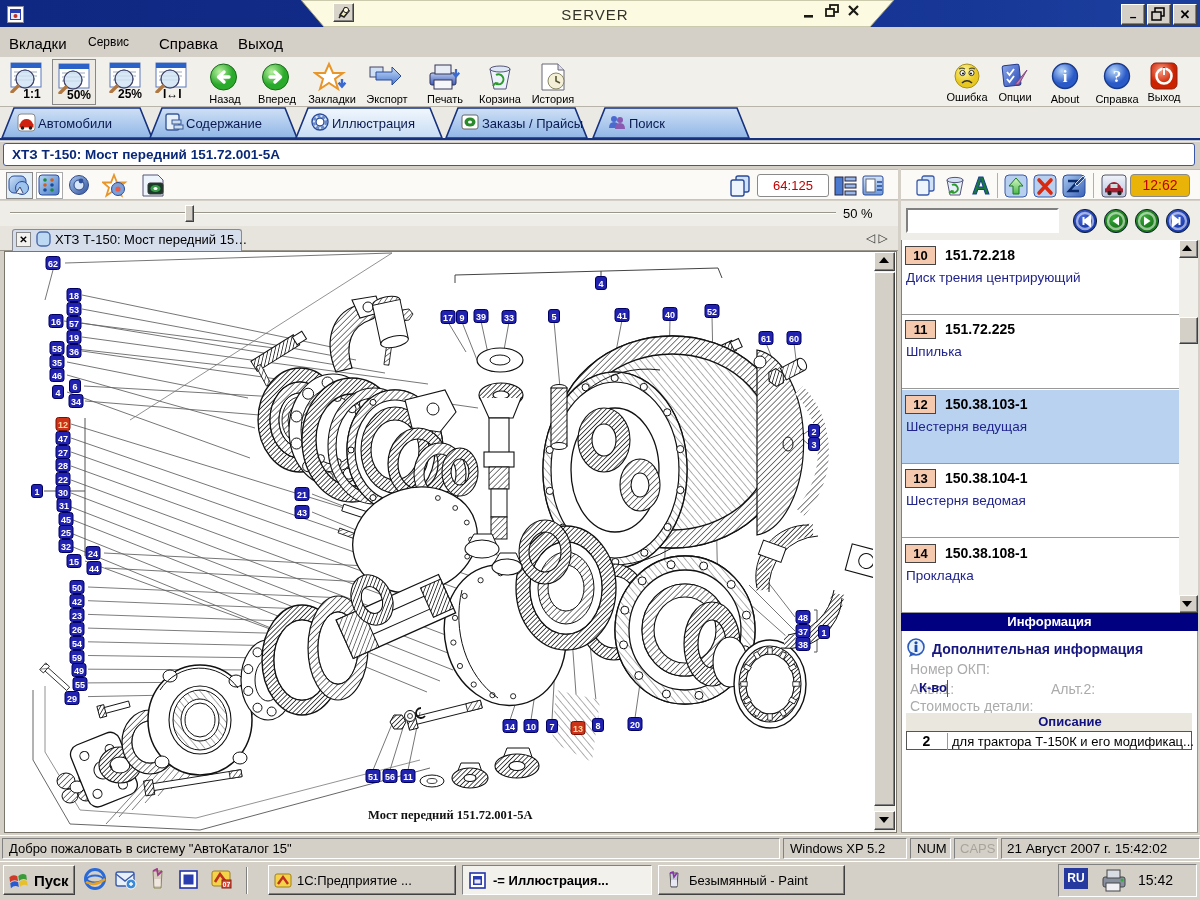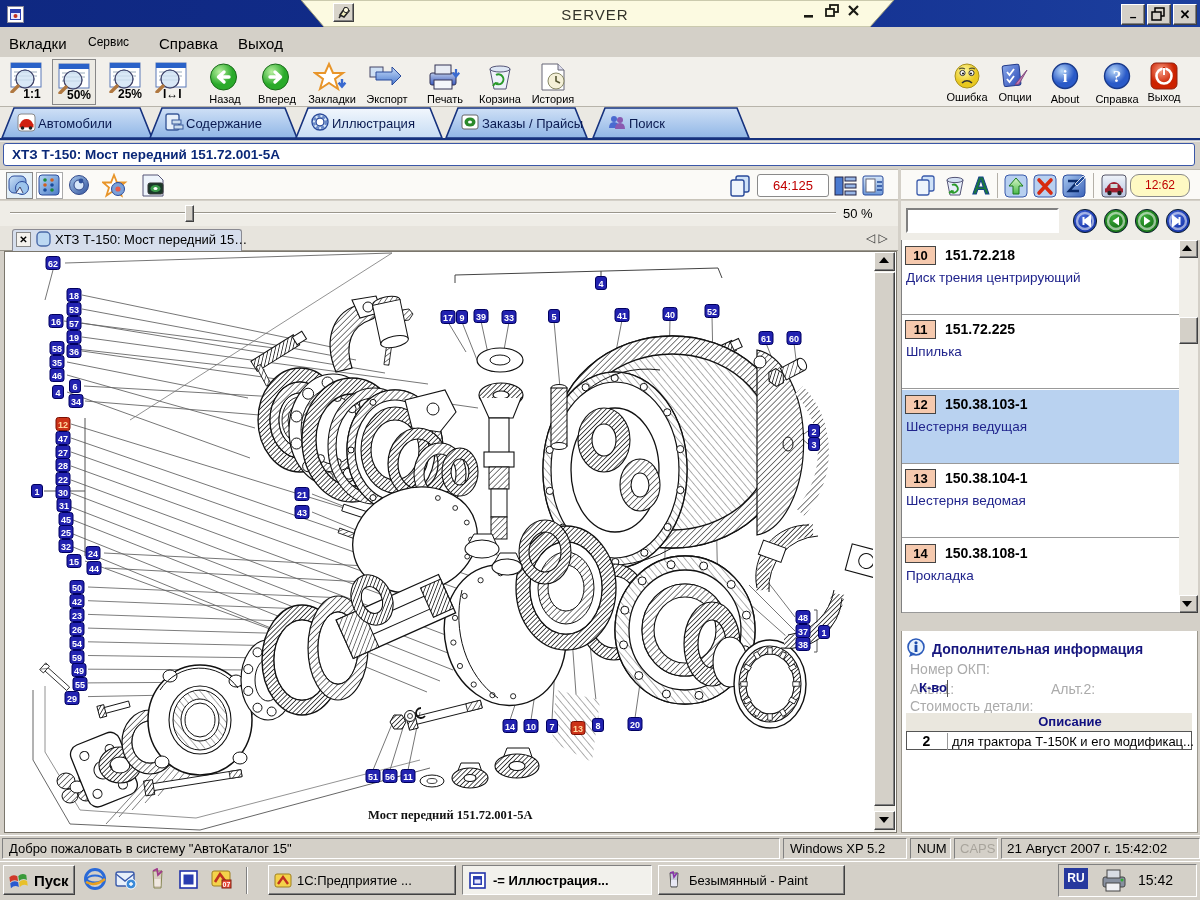--- a/index.html
+++ b/index.html
@@ -949,21 +949,21 @@
           </defs>
           <path d="M6 16 q3-7 8-7 q5 0 8 7 Z" fill="#a02030"></path>
           <rect x="5" y="15.4" width="18" height="4" fill="#a02030"></rect>
           <circle cx="9.5" cy="20" r="2.2" fill="#222"></circle>
           <circle cx="19.5" cy="20" r="2.2" fill="#222"></circle>
           <rect x="10.5" y="11" width="7" height="4" fill="#cdd"></rect>
         </svg></div>
     </div>
     <div class="a" style="left:997px;top:173px;width:1px;height:25px;background:#b4b0a8"></div>
     <div class="a" style="left:1093px;top:173px;width:1px;height:25px;background:#b4b0a8"></div>
-<div class="a" style="left:1130px;top:174px;width:60px;height:23px;background:#fef9c3;border:1px solid #8a8a8a;border-radius:9px;color:#c00000;font-size:12px;text-align:center;line-height:21px">12:62</div>
+<div class="a" style="left:1130px;top:174px;width:60px;height:23px;background:#eab308;border:1px solid #8a8a8a;border-radius:4px;color:#c00000;font-size:14px;text-align:center;line-height:21px">12:62</div>
 
 <div class="a" style="left:901px;top:201px;width:299px;height:39px;background:#EFEDE7"></div>
 <div class="a" style="left:906px;top:208px;width:153px;height:25px;background:#fff;border:2px solid;border-color:#808080 #fff #fff #808080"></div>
 <div id="navbtns">
       <svg class="a" style="left:1072px;top:208px" width="27" height="27">
         <defs>
           <radialGradient id="nb1085" cx=".38" cy=".32">
             <stop offset="0" stop-color="#4a6ad8"></stop>
             <stop offset="1" stop-color="#1a3ab0"></stop>
           </radialGradient>
@@ -1046,20 +1046,21 @@
 
 <div class="a" style="left:1179px;top:240px;width:19px;height:373px;background:#F1EFE9"></div>
 <div class="a btn3d" style="left:1179px;top:240px;width:19px;height:18px"><svg width="15" height="15">
         <polygon points="7,4 12,10 2,10" fill="#000"></polygon>
       </svg></div>
 <div class="a btn3d" style="left:1179px;top:317px;width:19px;height:27px"></div>
 <div class="a btn3d" style="left:1179px;top:595px;width:19px;height:18px"><svg width="15" height="15">
         <polygon points="2,5 12,5 7,11" fill="#000"></polygon>
       </svg></div>
 
+<div class="a" style="left:901px;top:613px;width:297px;height:18px;background:#000080;color:#fff;font-weight:bold;font-size:13px;text-align:center;line-height:18px">Информация</div>
 <div class="a" style="left:901px;top:631px;width:297px;height:202px;background:#fff;border:1px solid #9a968c;border-top:none"></div>
 <div class="a" style="left:906px;top:638px;width:20px;height:20px"><svg width="20" height="20">
         <circle cx="10" cy="9" r="8" fill="#E8F2FC" stroke="#2a5aba" stroke-width="1.6"></circle>
         <path d="M5 14 L3 19 L10 16 Z" fill="#2a5aba"></path>
         <rect x="8.6" y="7" width="2.8" height="7" fill="#1a4aaa"></rect>
         <circle cx="10" cy="4.8" r="1.6" fill="#1a4aaa"></circle>
       </svg></div>
 <div class="a" style="left:932px;top:641px;font-size:14px;font-weight:bold;color:#16167e">Дополнительная информация</div>
 <div class="a" style="left:910px;top:661px;font-size:14px;color:#ababab">Номер ОКП:</div>
 <div class="a" style="left:910px;top:681px;font-size:14px;color:#ababab">Альт.1:</div>

